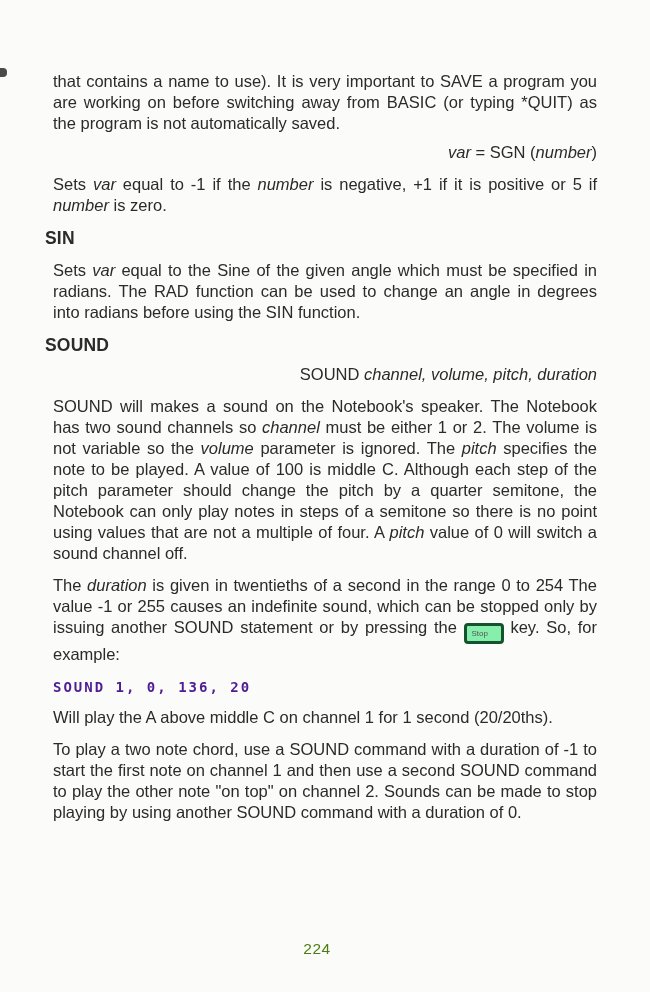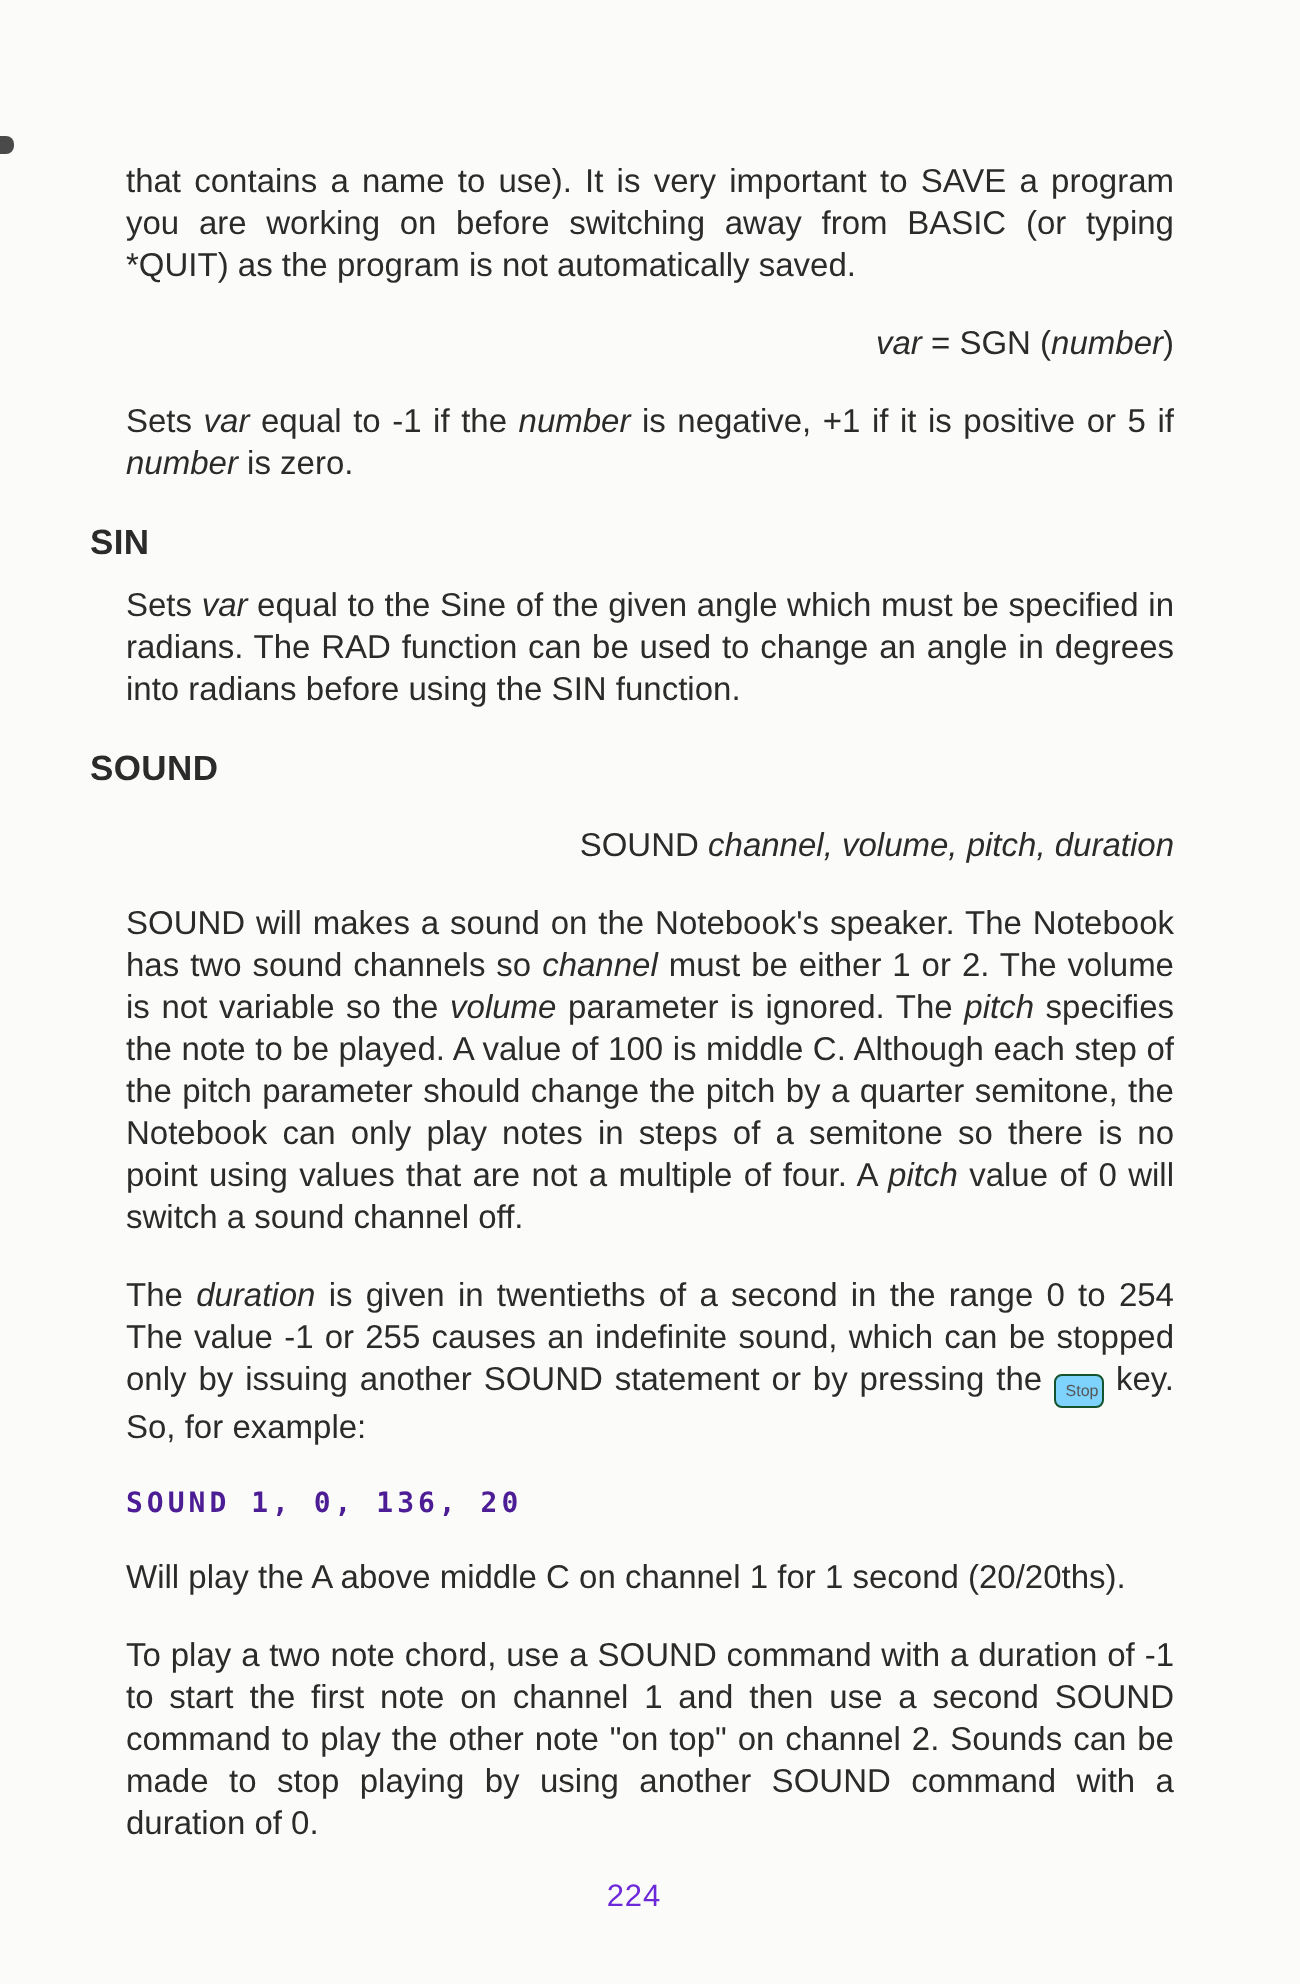--- a/index.html
+++ b/index.html
@@ -23,21 +23,21 @@
   }
   .artifact {
     position: absolute;
     left: 0;
     top: 68px;
     width: 7px;
     height: 9px;
     background: #4a4a4a;
     border-radius: 0 4px 4px 0;
   }
-  p { margin: 18px; }
+  p { margin: 8px; }
   .body { text-align: justify; }
   .para { margin-top: 11px; }
   h3 {
     margin: 12px 0 0 0;
     font-size: 17.5px;
     line-height: 21px;
     font-weight: bold;
     letter-spacing: 0.2px;
   }
   .syntax { text-align: right; }
@@ -48,39 +48,39 @@
     font-weight: bold;
     font-size: 14px;
     line-height: 18px;
     letter-spacing: 2px;
     color: #4c1d95;
   }
   .keycap {
     display: inline-block;
     vertical-align: -3px;
     min-width: 20px;
-    padding: 4px 0 3px 3px;
-    border: 1px solid #14532d;
+    padding: 4px 11px 3px 3px;
+    border: 3px solid #14532d;
     border-radius: 4px;
     font-size: 8px;
     line-height: 8px;
     letter-spacing: 0;
     text-align: center;
     color: #555;
-    background: #7dd3fc;
+    background: #86efac;
   }
   .pagenum {
     position: absolute;
     left: 0;
     right: 16px;
     top: 938px;
     text-align: center;
     font-size: 15.5px;
     letter-spacing: 0.5px;
-    color: #6d28d9;
+    color: #4d7c0f;
   }
 </style>
 </head>
 <body>
 
 <div class="page">
 
   <div class="artifact"></div>
 
   <p class="body"><span>that contains a name to use). It is very important to SAVE a program you are working on before switching away from BASIC (or typing *QUIT) as the program is not automatically saved.</span></p>

